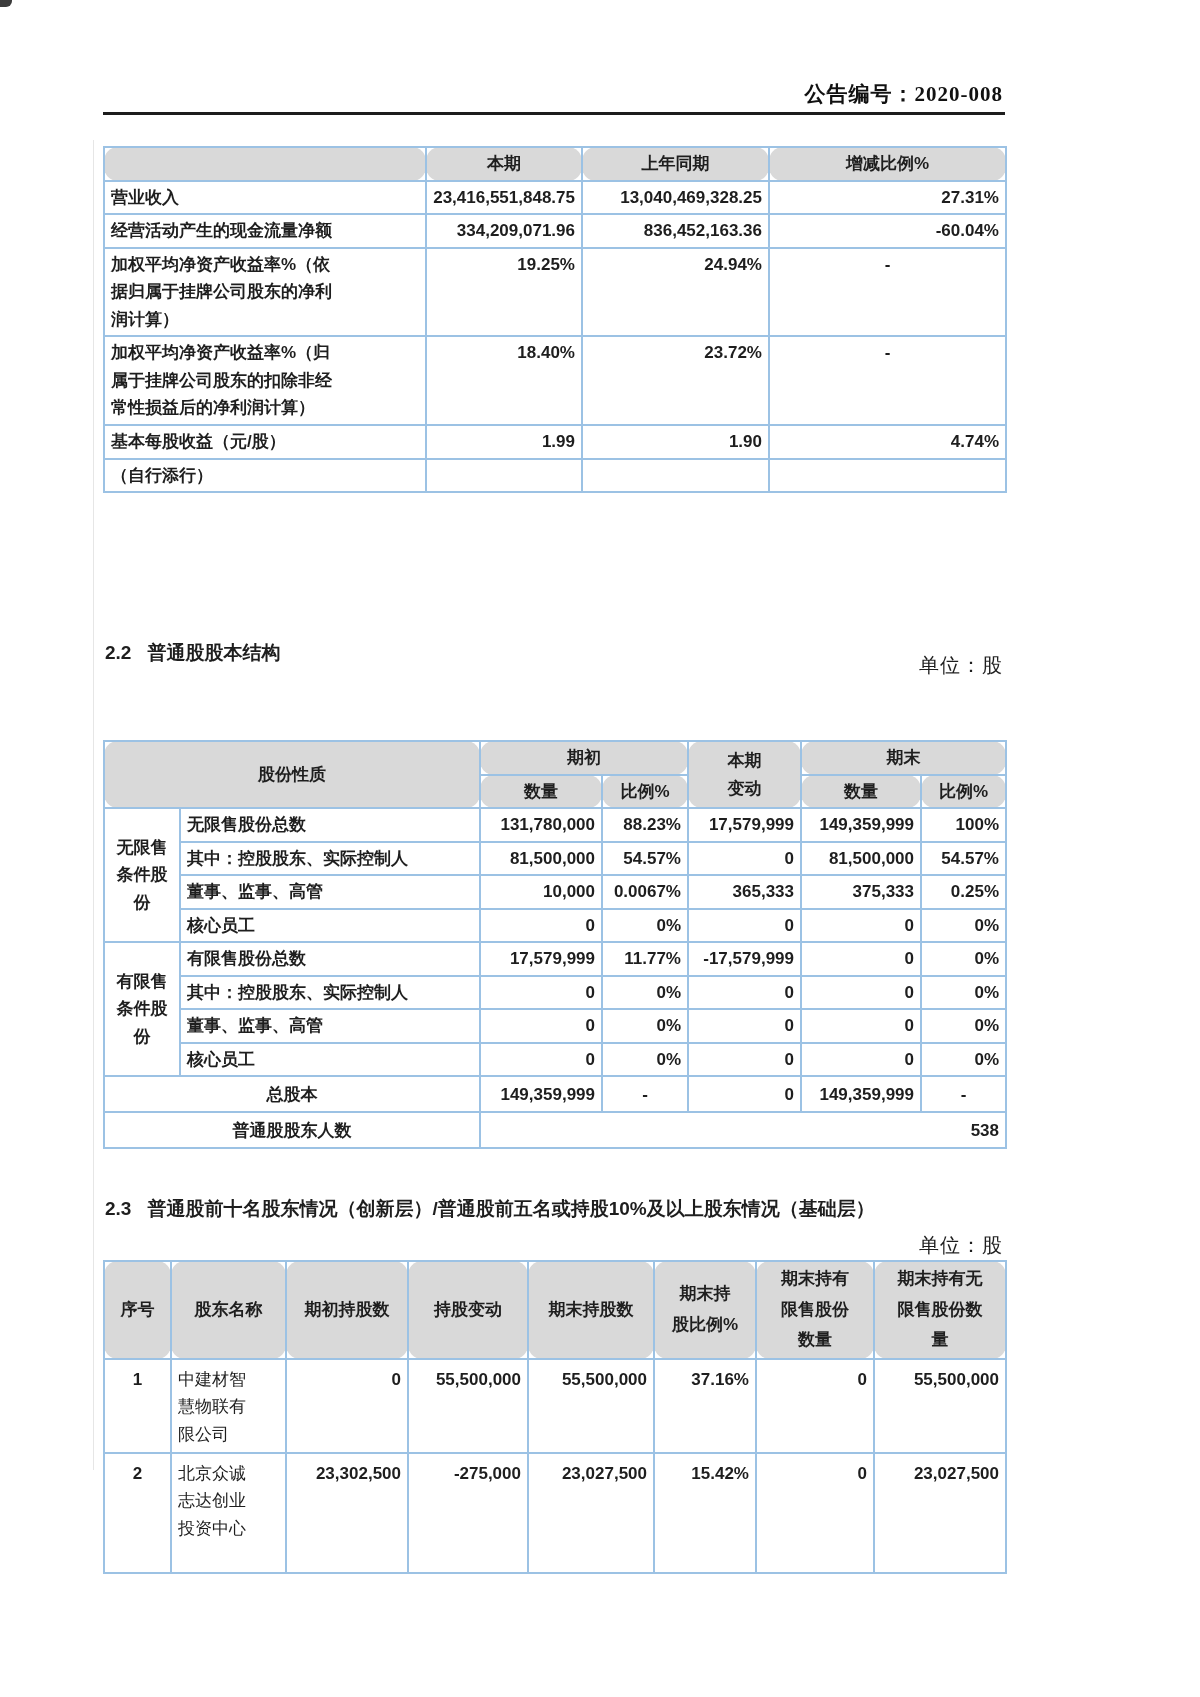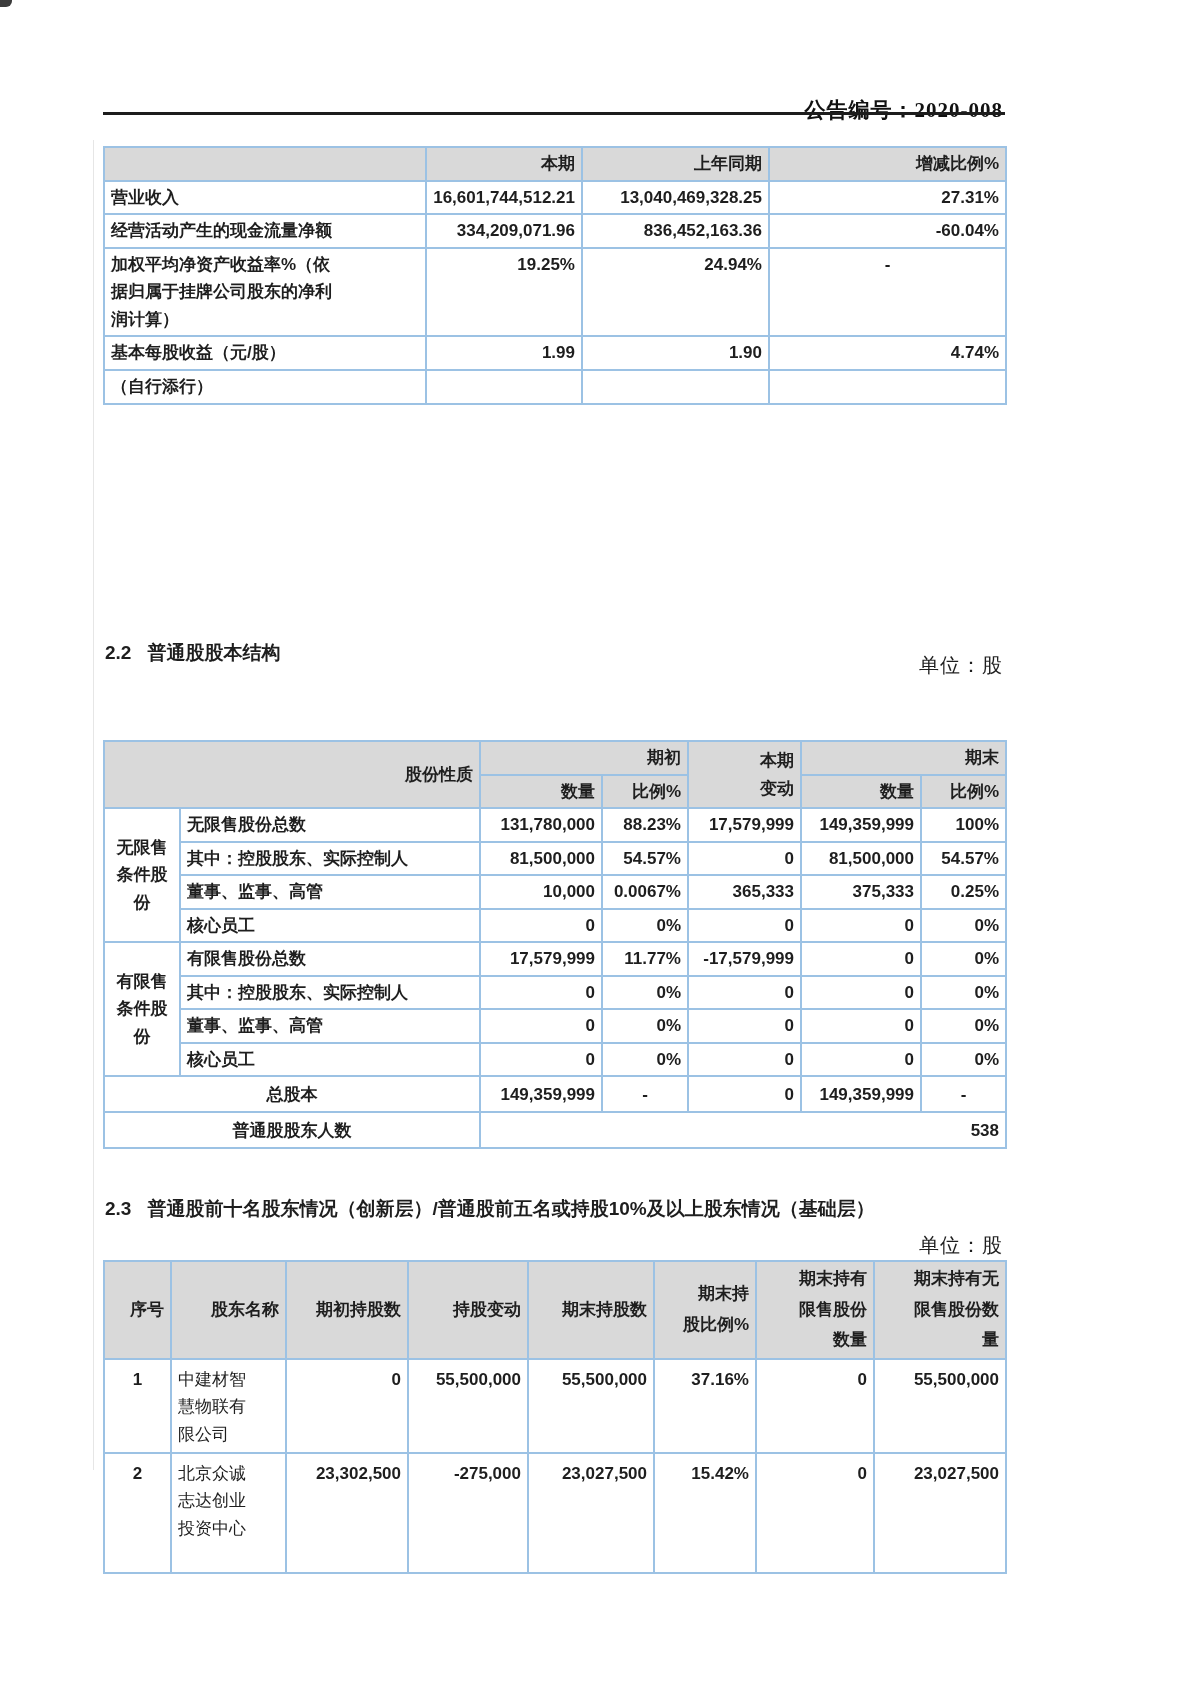--- a/index.html
+++ b/index.html
@@ -12,30 +12,30 @@
   body{
     width:1200px;height:1697px;background:#fcfcfc;position:relative;
     font-family:"Liberation Sans","DejaVu Sans",sans-serif;color:var(--ink);
   }
   .page{position:absolute;inset:0;background:#ffffff;}
   .corner-mark{position:absolute;left:0;top:0;width:12px;height:7px;background:#3c3c3c;border-bottom-right-radius:6px;}
   .edge-line{position:absolute;left:93px;top:140px;width:1px;height:1330px;background:#e6e6e6;}
   .content{position:absolute;left:103px;width:902px;top:0;}
 
   .doc-no{
-    position:absolute;top:96px;right:2px;
+    position:absolute;top:80px;right:2px;
     font-family:"Liberation Serif","DejaVu Serif",serif;
     font-size:21px;font-weight:600;letter-spacing:1px;color:#111;
   }
   .rule{position:absolute;top:112px;left:0;right:0;height:3px;background:#1d1d1d;}
 
   table.t{border-collapse:collapse;table-layout:fixed;width:902px;position:absolute;left:0;}
   table.t{border:2px solid var(--bd-dark);}
   .t th,.t td{border:2px solid var(--bd);font-size:17px;line-height:1.62;padding:2px 6px;overflow:hidden;}
-  .t th{background:var(--hdr);font-weight:700;text-align:right;vertical-align:middle;}
+  .t th{background:var(--hdr);font-weight:700;text-align:center;vertical-align:middle;border-radius:14px;}
   .w{background:#ffffff;}
   .lbl{text-align:left;padding-left:10px;font-weight:700;}
   .num{text-align:right;padding-right:11px;font-weight:700;white-space:nowrap;}
   .ctr{text-align:center;font-weight:700;}
   .pre{white-space:pre-line;margin-left:13px;}
   .indent{padding-left:80px;}
 
   .t1{top:146px;}
   .t1 tbody td{vertical-align:top;}
 
@@ -81,36 +81,44 @@
         <tr style="height:33px">
           <th></th>
           <th>本期</th>
           <th>上年同期</th>
           <th>增减比例%</th>
         </tr>
       </thead>
       <tbody>
         <tr style="height:29px">
           <td class="lbl pre">营业收入</td>
-          <td class="num">16,601,744,512.21</td>
+          <td class="num">23,416,551,848.75</td>
           <td class="num">13,040,469,328.25</td>
           <td class="num">27.31%</td>
         </tr>
         <tr style="height:29px">
           <td class="lbl pre">经营活动产生的现金流量净额</td>
           <td class="num">334,209,071.96</td>
           <td class="num">836,452,163.36</td>
           <td class="num">-60.04%</td>
         </tr>
         <tr style="height:86px">
           <td class="lbl pre">加权平均净资产收益率%（依
 据归属于挂牌公司股东的净利
 润计算）</td>
           <td class="num">19.25%</td>
           <td class="num">24.94%</td>
+          <td class="ctr">-</td>
+        </tr>
+        <tr style="height:86px">
+          <td class="lbl pre">加权平均净资产收益率%（归
+属于挂牌公司股东的扣除非经
+常性损益后的净利润计算）</td>
+          <td class="num">18.40%</td>
+          <td class="num">23.72%</td>
           <td class="ctr">-</td>
         </tr>
         <tr style="height:34px">
           <td class="lbl pre">基本每股收益（元/股）</td>
           <td class="num">1.99</td>
           <td class="num">1.90</td>
           <td class="num">4.74%</td>
         </tr>
         <tr style="height:32px">
           <td class="lbl pre">（自行添行）</td>

